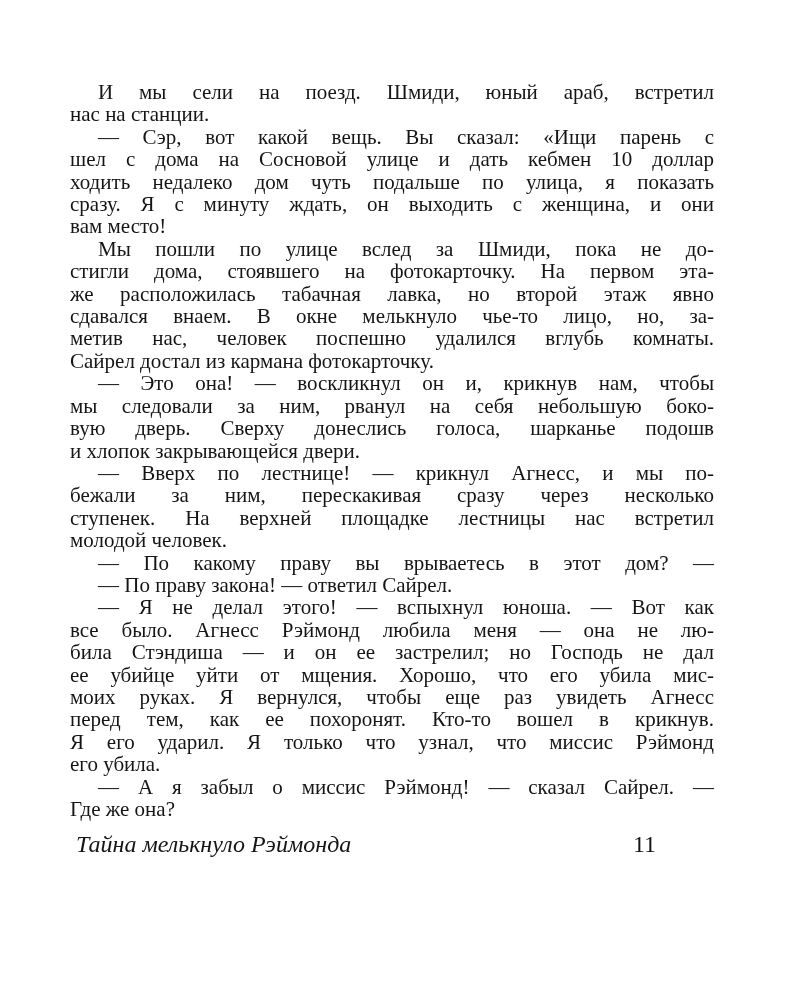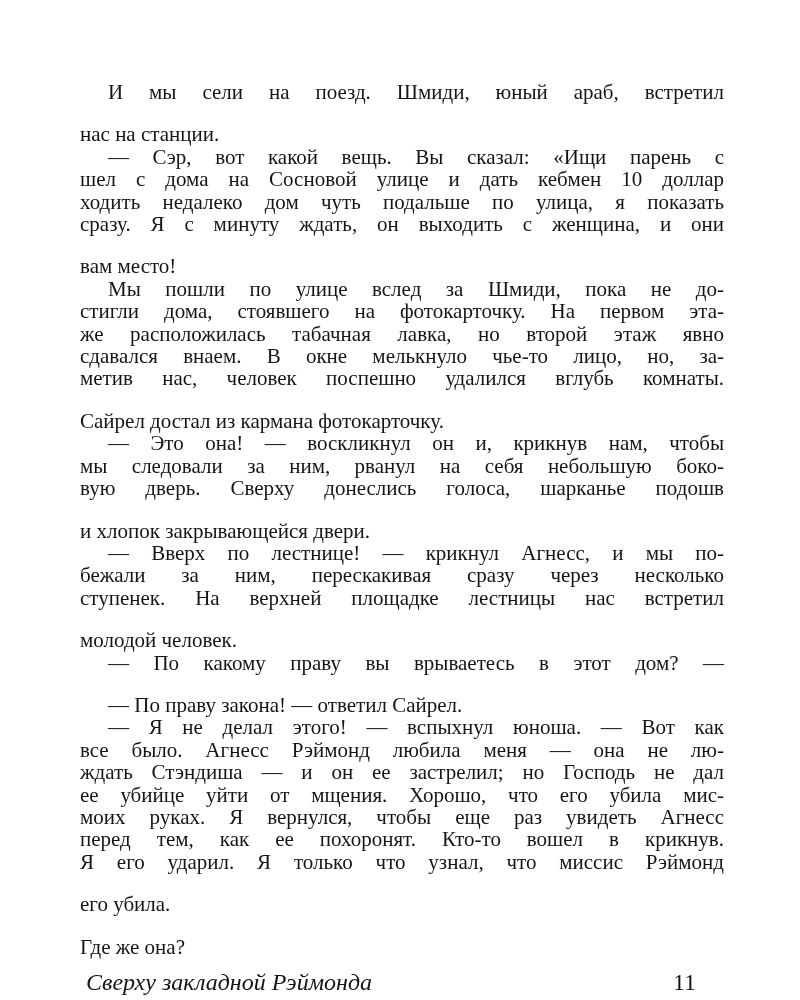--- a/index.html
+++ b/index.html
@@ -8,44 +8,44 @@
     background: #ffffff;
     overflow: hidden;
   }
   body {
     position: relative;
     font-family: "Liberation Serif", "DejaVu Serif", serif;
     color: #151515;
   }
   .page {
     position: absolute;
-    left: 80px; top: 81px;
+    left: 70px; top: 81px;
     width: 644px;
   }
   .body-text {
     font-size: 21px;
     line-height: 22.4px;
   }
   .line {
     text-align: justify;
     text-align-last: justify;
     -moz-text-align-last: justify;
   }
   .line.first { text-indent: 28px; }
-  .line.last  { text-align-last: left; margin-top: 20px; -moz-text-align-last: left; }
+  .line.last  { text-align-last: left; -moz-text-align-last: left; }
   .footer {
     margin-top: 11px;
     display: flex;
     justify-content: space-between;
     align-items: baseline;
     font-size: 24px;
     line-height: 27px;
   }
   .running-title { font-style: italic; margin-left: 6px; }
-  .page-number  { margin-right: 28px; }
+  .page-number  { margin-right: 58px; }
 </style>
 </head>
 <body>
 
 <div class="page">
   <div class="body-text">
       <div class="para">
         <div class="line first">И мы сели на поезд. Шмиди, юный араб, встретил</div>
         <div class="line last">нас на станции.</div>
       </div>
@@ -78,28 +78,29 @@
       </div>
       <div class="para">
         <div class="line first">— По какому праву вы врываетесь в этот дом? —</div>
       </div>
       <div class="para">
         <div class="line first last">— По праву закона! — ответил Сайрел.</div>
       </div>
       <div class="para">
         <div class="line first">— Я не делал этого! — вспыхнул юноша. — Вот как</div>
         <div class="line">все было. Агнесс Рэймонд любила меня — она не лю-</div>
-        <div class="line">ждать Стэндиша — и он ее застрелил; но Господь не дал</div>
+        <div class="line">била Стэндиша — и он ее застрелил; но Господь не дал</div>
         <div class="line">ее убийце уйти от мщения. Хорошо, что его убила мис-</div>
         <div class="line">моих руках. Я вернулся, чтобы еще раз увидеть Агнесс</div>
         <div class="line">перед тем, как ее похоронят. Кто-то вошел в крикнув.</div>
         <div class="line">Я его ударил. Я только что узнал, что миссис Рэймонд</div>
         <div class="line last">его убила.</div>
       </div>
       <div class="para">
+        <div class="line first">— А я забыл о миссис Рэймонд! — сказал Сайрел. —</div>
         <div class="line last">Где же она?</div>
       </div>
     </div>
   <div class="footer">
-    <span class="running-title">Сверху закладной Рэймонда</span>
+    <span class="running-title">Тайна мелькнуло Рэймонда</span>
     <span class="page-number">11</span>
   </div>
 </div>
 
 </body></html>

